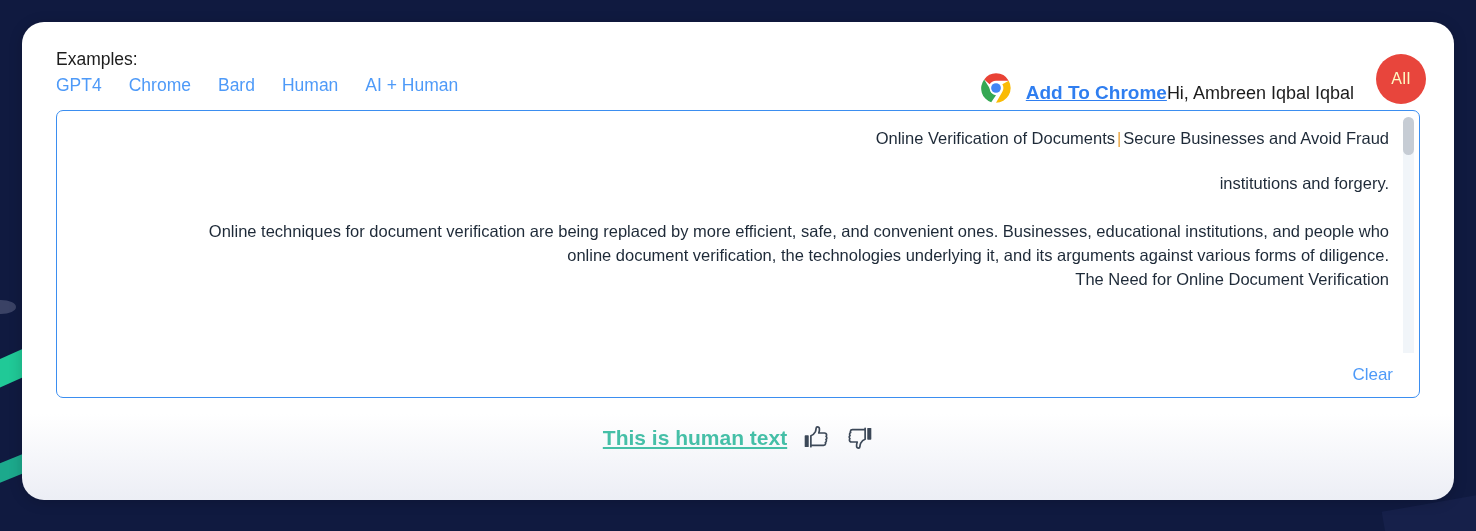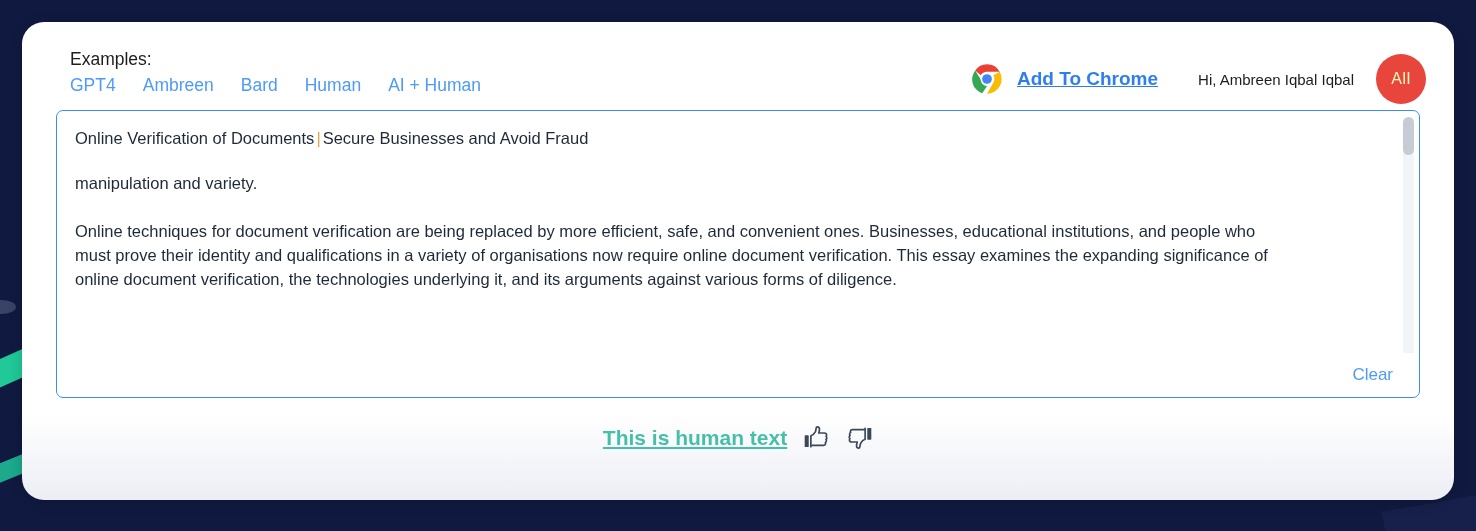--- a/index.html
+++ b/index.html
@@ -57,21 +57,21 @@
     z-index: 1;
     box-shadow: 0 2px 14px rgba(0,0,0,.18);
     background-image: linear-gradient(to bottom, #ffffff 0%, #ffffff 82%, #eceef5 100%);
     overflow: hidden;
   }
 
   
   .card-header {
     display: flex;
     align-items: flex-start;
-    padding: 26px 28px 0 48px;
+    padding: 26px 28px 0 34px;
     height: 88px;
   }
   .examples-block { flex: 0 0 auto; }
   .examples-label {
     font-size: 17.5px;
     color: #1d1d1d;
     line-height: 1.35;
     margin-bottom: 3px;
   }
   .examples-links {
@@ -82,38 +82,37 @@
   .example-link {
     font-size: 17.5px;
     color: #4e9af8;
     cursor: pointer;
     white-space: nowrap;
   }
 
   .header-right {
     margin-left: auto;
     display: flex;
-    align-items: center;
+    align-items: flex-end;
     gap: 0;
     padding-top: 6px;
   }
   .chrome-icon { width: 32px; height: 32px; flex: 0 0 auto; }
   .add-chrome-link {
     font-size: 19px;
     font-weight: bold;
     color: #2f7ef0;
     text-decoration: underline;
     margin-left: 14px;
     white-space: nowrap;
     cursor: pointer;
   }
   .greeting {
-    font-size: 15px;
+    font-size: 18px;
     color: #1d1d1d;
-    margin-left: 40px;
     white-space: nowrap;
   }
   .avatar {
     width: 50px; height: 50px;
     border-radius: 50%;
     background: #e8453c;
     color: #fef9c3;
     display: flex; align-items: center; justify-content: center;
     font-size: 16px;
     margin-left: 22px;
@@ -130,20 +129,21 @@
     position: relative;
     background: #fff;
     display: flex;
     flex-direction: column;
   }
   .editor-body {
     flex: 1 1 auto;
     padding: 18px 30px 4px 18px;
     overflow: hidden;
     position: relative;
+    text-align: right;
   }
   .doc-title {
     font-size: 16.5px;
     color: #1e2a38;
     margin-bottom: 24px;
   }
   .doc-title .sep { color: #e8a33d; padding: 0 2px; }
   .doc-para {
     font-size: 16.5px;
     color: #1e2a38;
@@ -212,21 +212,21 @@
 </div>
 
 <div id="app-card">
 
   <div class="card-header">
 
     <div class="examples-block">
       <div class="examples-label">Examples:</div>
       <div class="examples-links">
         <span class="example-link">GPT4</span>
-        <span class="example-link">Ambreen</span>
+        <span class="example-link">Chrome</span>
         <span class="example-link">Bard</span>
         <span class="example-link">Human</span>
         <span class="example-link">AI + Human</span>
       </div>
     </div>
 
     <div class="header-right">
       <span class="chrome-icon">
         <svg viewBox="0 0 48 48" width="32" height="32" aria-hidden="true">
           <circle cx="24" cy="24" r="22" fill="#ffffff"></circle>
@@ -246,27 +246,27 @@
 
   <div class="editor-wrap">
 
     <div class="editor-body">
 
       <div class="doc-title">
         <span>Online Verification of Documents</span><span class="sep">|</span><span>Secure Businesses and Avoid Fraud</span>
       </div>
 
       <p class="doc-para">
-        <span class="doc-line">manipulation and variety.</span>
+        <span class="doc-line">institutions and forgery.</span>
       </p>
 
       <p class="doc-para last">
         <span class="doc-line">Online techniques for document verification are being replaced by more efficient, safe, and convenient ones. Businesses, educational institutions, and people who</span>
-        <span class="doc-line">must prove their identity and qualifications in a variety of organisations now require online document verification. This essay examines the expanding significance of</span>
         <span class="doc-line">online document verification, the technologies underlying it, and its arguments against various forms of diligence.</span>
+        <span class="doc-line">The Need for Online Document Verification</span>
       </p>
 
       <div class="scroll-track">
         <div class="scroll-thumb"></div>
       </div>
 
     </div>
 
     <div class="editor-footer">
       <span class="clear-btn">Clear</span>

